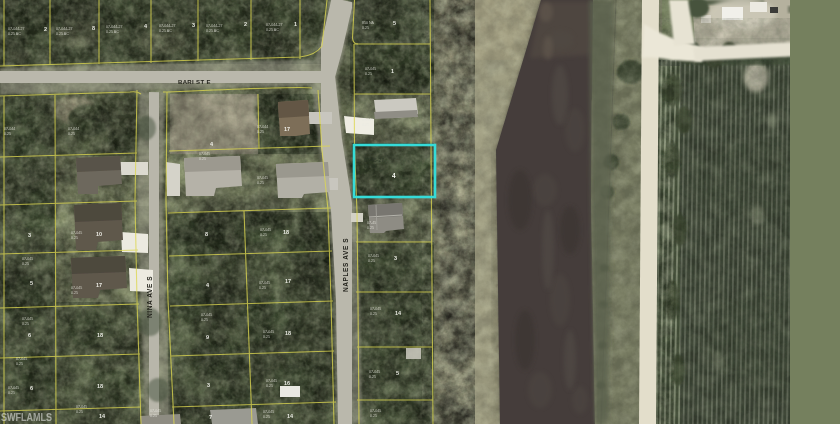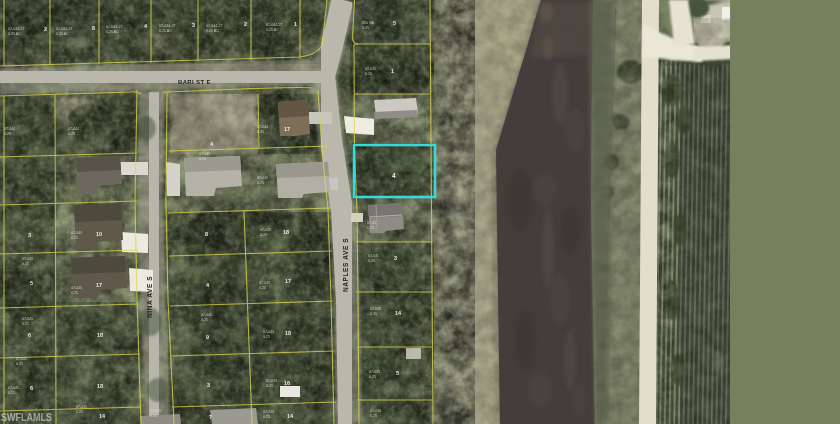--- a/index.html
+++ b/index.html
@@ -1,16 +1,16 @@
 <!DOCTYPE html>
 <html><head>
 <meta charset="utf-8">
 <style>
   html,body{margin:0;padding:0;background:#75805e;}
-  #map{position:relative;width:730px;height:424px;overflow:hidden;}
+  #map{position:relative;width:790px;height:424px;overflow:hidden;}
   svg{display:block;filter:blur(0.35px);}
   text{font-family:"Liberation Sans", sans-serif;}
 </style>
 </head>
 <body>
 
 <div id="map">
 <svg width="840" height="424" viewBox="0 0 840 424">
 <defs>
   <filter id="speckD" x="-5%" y="-5%" width="110%" height="110%">

